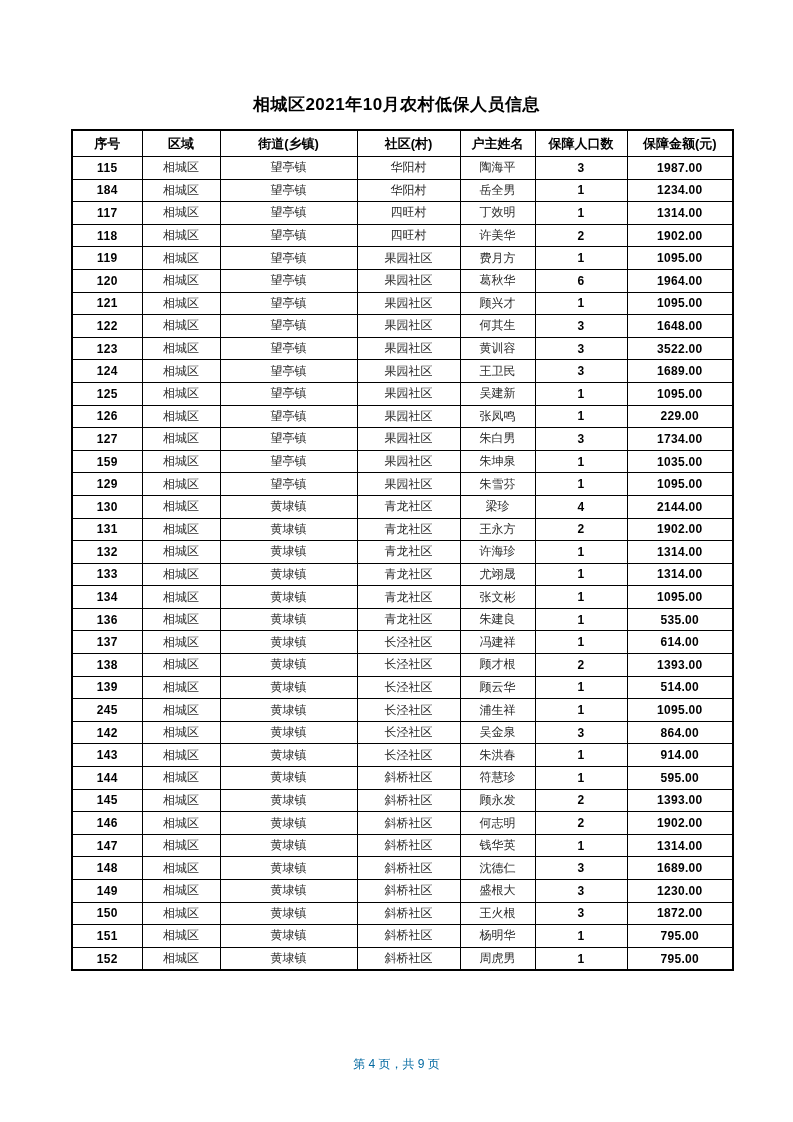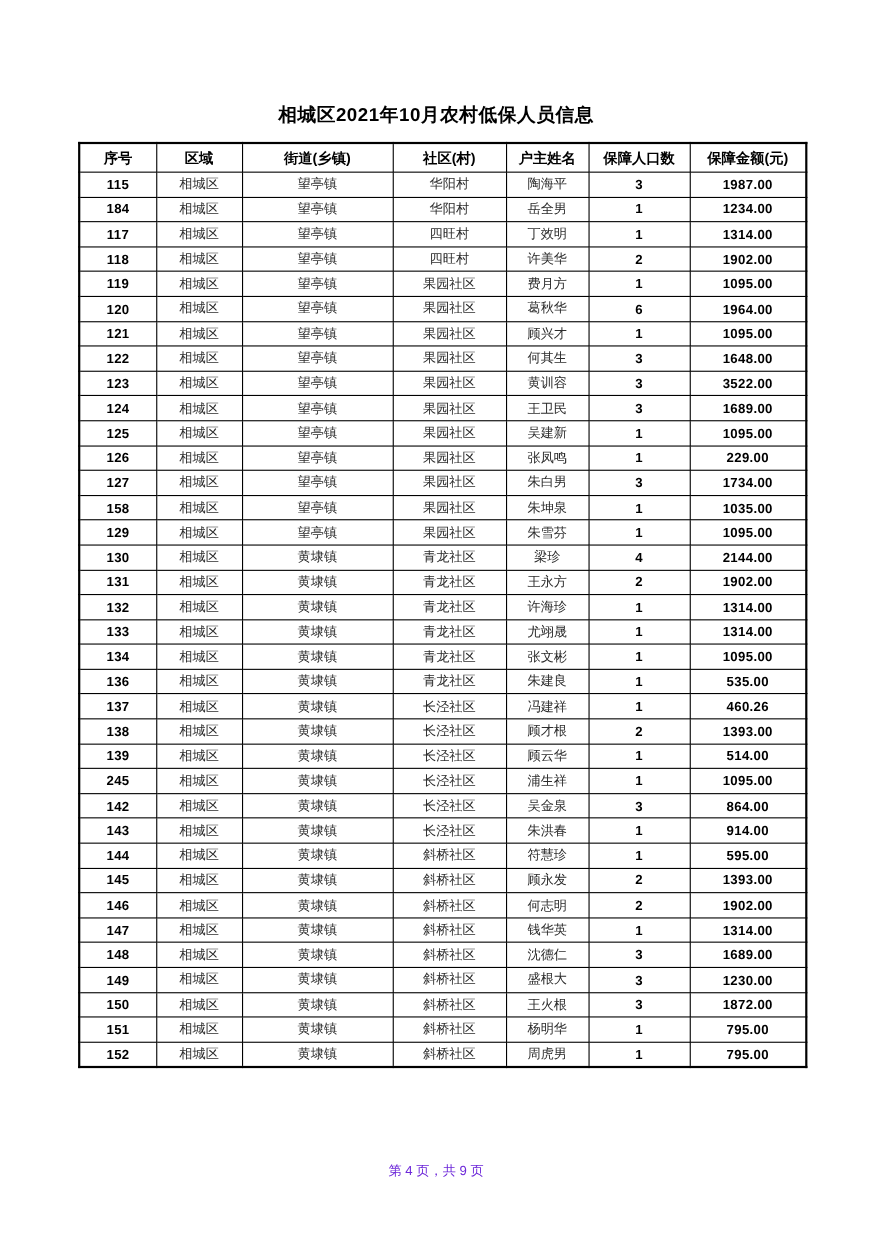--- a/index.html
+++ b/index.html
@@ -58,21 +58,21 @@
     color: #000000;
     letter-spacing: 0.3px;
   }
   .footer {
     position: absolute;
     top: 1056px;
     left: 0;
     width: 100%;
     text-align: center;
     font-size: 12px;
-    color: #6d28d9;
+    color: #0369a1;
   }
 </style>
 </head>
 <body>
 
 <div class="page">
   <h1 class="title">相城区2021年10月农村低保人员信息</h1>
 
   <table class="data-table">
     <colgroup>
@@ -207,21 +207,21 @@
         <tr>
           <td class="num">127</td>
           <td>相城区</td>
           <td>望亭镇</td>
           <td>果园社区</td>
           <td>朱白男</td>
           <td class="num">3</td>
           <td class="num">1734.00</td>
         </tr>
         <tr>
-          <td class="num">158</td>
+          <td class="num">159</td>
           <td>相城区</td>
           <td>望亭镇</td>
           <td>果园社区</td>
           <td>朱坤泉</td>
           <td class="num">1</td>
           <td class="num">1035.00</td>
         </tr>
         <tr>
           <td class="num">129</td>
           <td>相城区</td>
@@ -285,21 +285,21 @@
           <td class="num">1</td>
           <td class="num">535.00</td>
         </tr>
         <tr>
           <td class="num">137</td>
           <td>相城区</td>
           <td>黄埭镇</td>
           <td>长泾社区</td>
           <td>冯建祥</td>
           <td class="num">1</td>
-          <td class="num">460.26</td>
+          <td class="num">614.00</td>
         </tr>
         <tr>
           <td class="num">138</td>
           <td>相城区</td>
           <td>黄埭镇</td>
           <td>长泾社区</td>
           <td>顾才根</td>
           <td class="num">2</td>
           <td class="num">1393.00</td>
         </tr>

